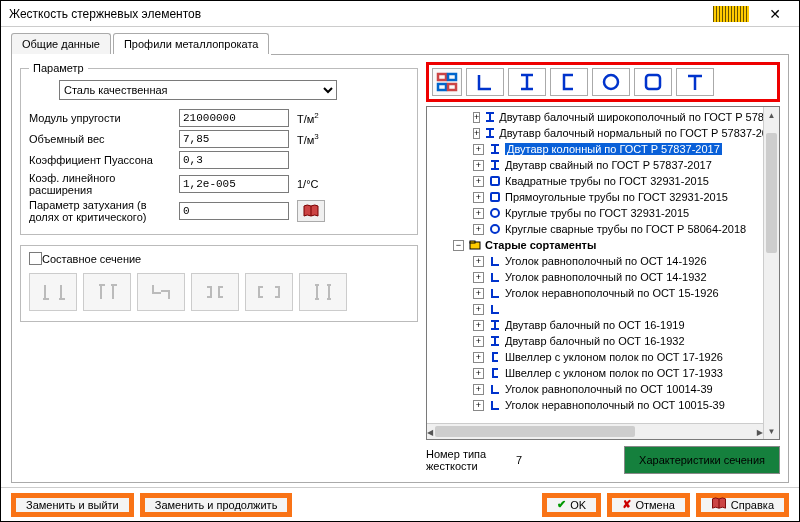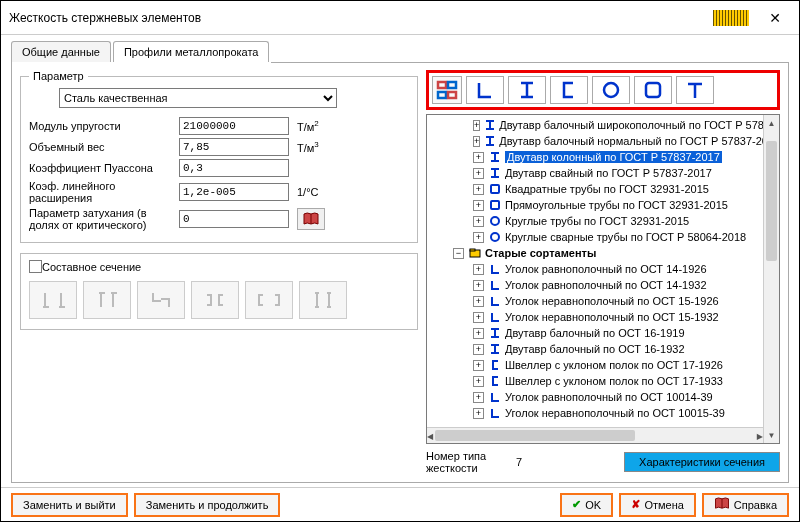--- a/index.html
+++ b/index.html
@@ -12,21 +12,21 @@
   }
   .window {
     width: 800px;
     height: 522px;
     border: 1px solid #000;
     background: #fff;
     display: flex;
     flex-direction: column;
   }
   .titlebar {
-    height: 34px;
+    height: 26px;
     background: #fff;
     display: flex;
     align-items: center;
     padding: 0 4px;
     border-bottom: 1px solid #ccc;
   }
   .title-text { flex: 1; padding-left: 4px; font-size: 12px; }
   .title-logo {
     width: 36px; height: 16px;
     background: #ffcc00;
@@ -163,30 +163,30 @@
     position:absolute; left:0; right:16px; bottom:0; height:16px;
     background:#f0f0f0; border-top:1px solid #ccc; display:flex;
   }
   .sb-track-h{flex:1;position:relative;}
   .sb-thumb-h{position:absolute; top:2px; bottom:2px; left:2px; width:200px; background:#cdcdcd; border-radius:2px;}
 
   .bottom-info { display:flex; align-items:center; gap:10px; margin-top:6px;}
   .bottom-info .lbl { width:80px; }
   .bottom-info .val { width:40px; }
   .char-btn {
-    margin-left:auto; height:20px; padding:0 14px;
-    border:1px solid #888; background:#0ea5e9; font-size:11px;
+    margin-left:auto; height:28px; padding:0 14px;
+    border:1px solid #888; background:#15803d; font-size:11px;
   }
 
   .footer {
     height:34px; border-top:1px solid #ccc; display:flex; align-items:center;
     padding:0 10px; gap:6px;
   }
   .fbtn {
-    height:24px; padding:0 10px; border:2px solid #f97316; background:#f4f4f4;
+    height:24px; padding:0 10px; border:5px solid #f97316; background:#f4f4f4;
     font-size:11px; display:flex; align-items:center; gap:4px;
   }
   .spacer{flex:1;}
   .check{color:#090;font-weight:bold;}
   .xmark{color:#c00;font-weight:bold;}
   .help-ico svg{width:16px;height:13px;}
 </style>
 </head>
 <body>
 
@@ -444,21 +444,20 @@
                 </span>
                 <span class="txt">Уголок неравнополочный по ОСТ 15-1926</span>
               </div>
               <div class="tree-row lvl3">
                 <span class="exp">+</span>
                 <span class="tico">
                   <svg viewBox="0 0 12 12">
                     <path d="M3 2v8h7"></path>
                   </svg>
                 </span>
-                <span class="txt">Уголок неравнополочный по ОСТ 15-1932</span>
               </div>
               <div class="tree-row lvl3">
                 <span class="exp">+</span>
                 <span class="tico">
                   <svg viewBox="0 0 12 12">
                     <path d="M2 2h8M6 2v8M2 10h8"></path>
                   </svg>
                 </span>
                 <span class="txt">Двутавр балочный по ОСТ 16-1919</span>
               </div>

